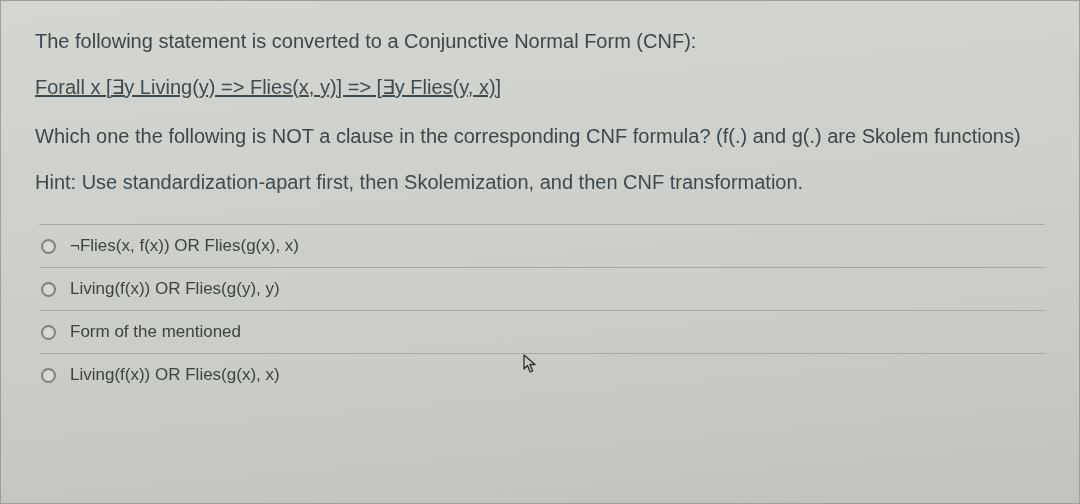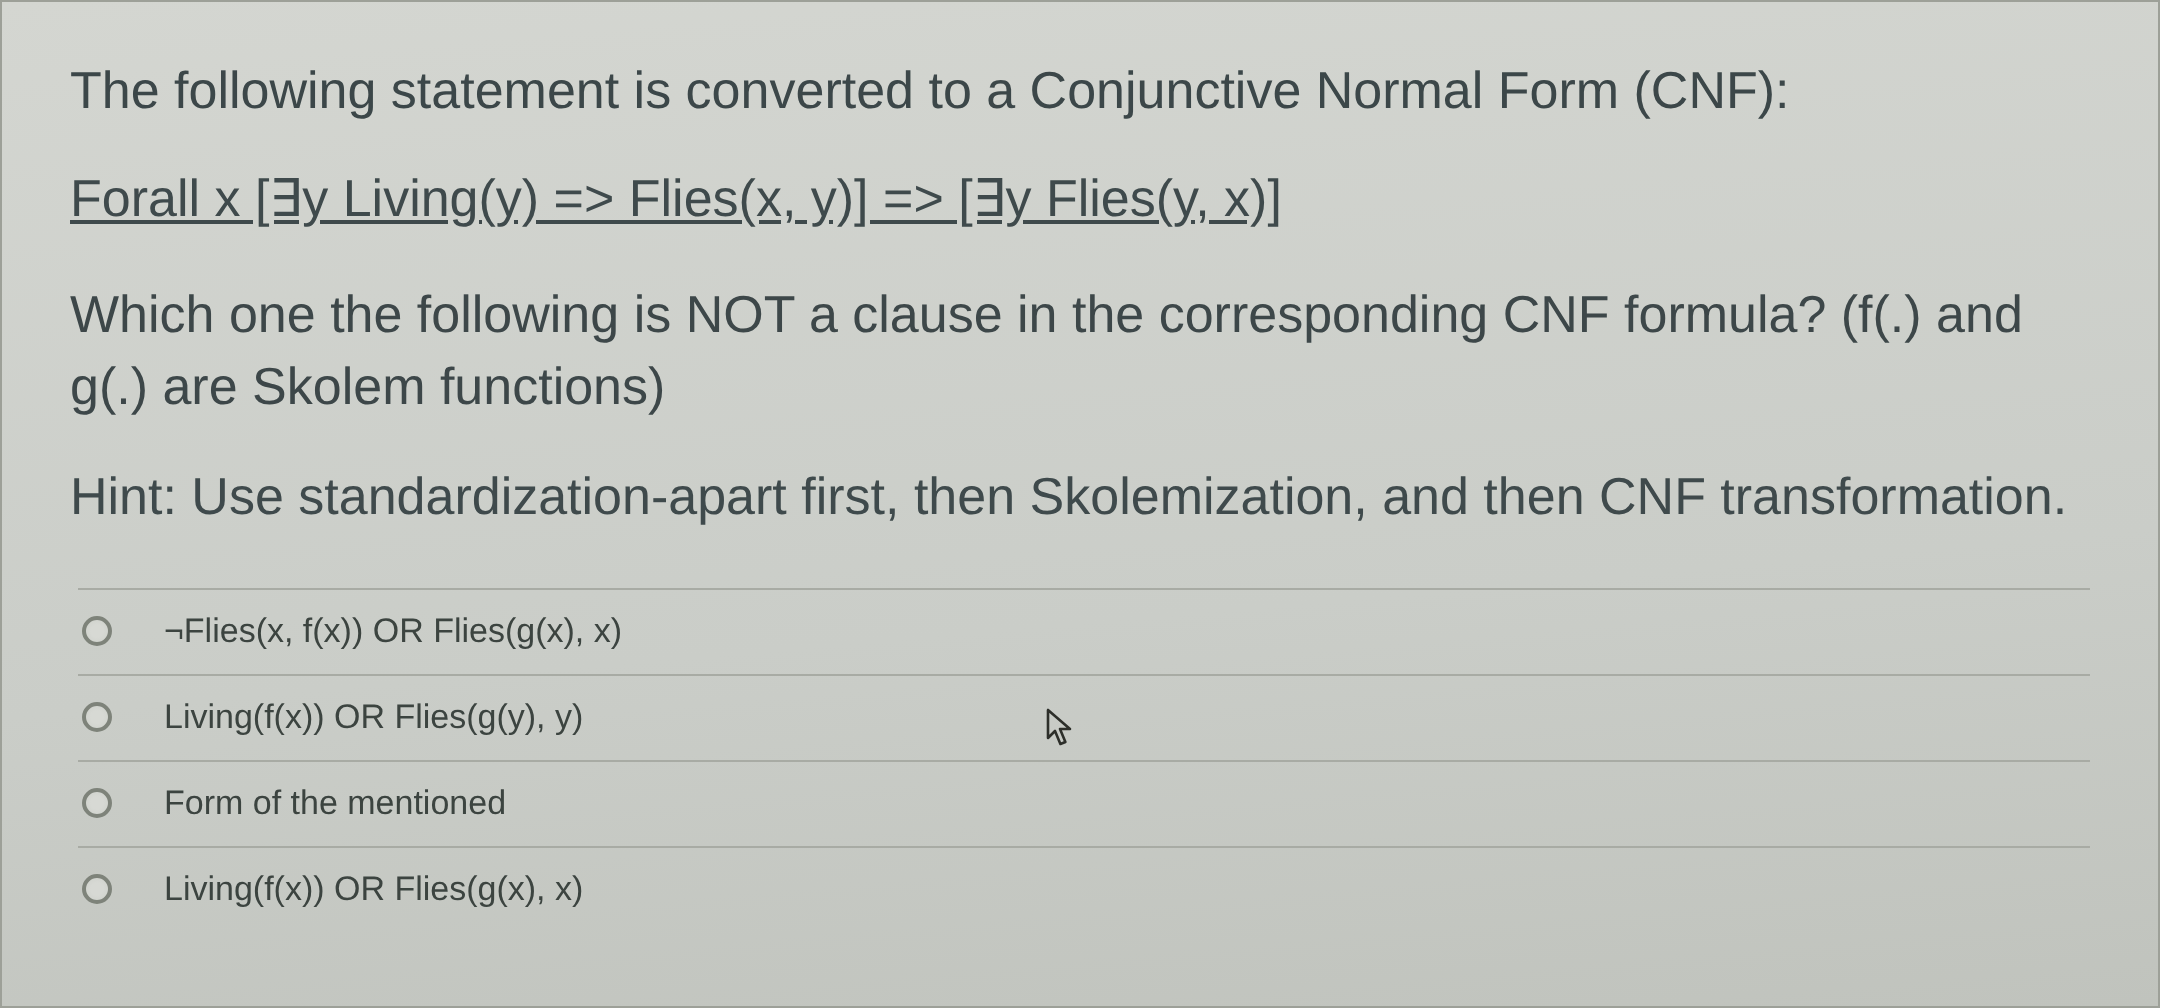--- a/index.html
+++ b/index.html
@@ -17,36 +17,36 @@
     height: 504px;
     background: #ced0cc;
     background: linear-gradient(175deg, #d4d6d1 0%, #cacdc8 60%, #c0c3bd 100%);
     border: 1px solid #9da098;
     padding: 26px 34px 10px 34px;
     position: relative;
     color: #33352f;
   }
   .stem p {
     margin: 0 0 18px 0;
-    font-size: 26px;
+    font-size: 20px;
     line-height: 1.4;
     color: #3c4749;
   }
   .stem p.intro   { color: #3c4749; }
   .stem p.formula { color: #3f4a4c; text-decoration: underline; }
   .stem p.q       { color: #3d4749; margin-top: 21px; }
   .stem p.hint    { color: #3f4a4c; margin-bottom: 28px; }
   .options {
     margin-top: 2px;
     padding: 0 0 0 4px;
   }
   .option {
     display: flex;
     align-items: center;
-    gap: 26px;
+    gap: 14px;
     padding: 11px 2px 11px 2px;
     border-bottom: 1px solid #a8aba4;
     font-size: 17px;
     color: #3c4440;
     position: relative;
   }
   .option:last-child { border-bottom: none; justify-content: flex-end; }
   .option:first-child { border-top: 1px solid #a8aba4; }
   .radio {
     width: 15px;

